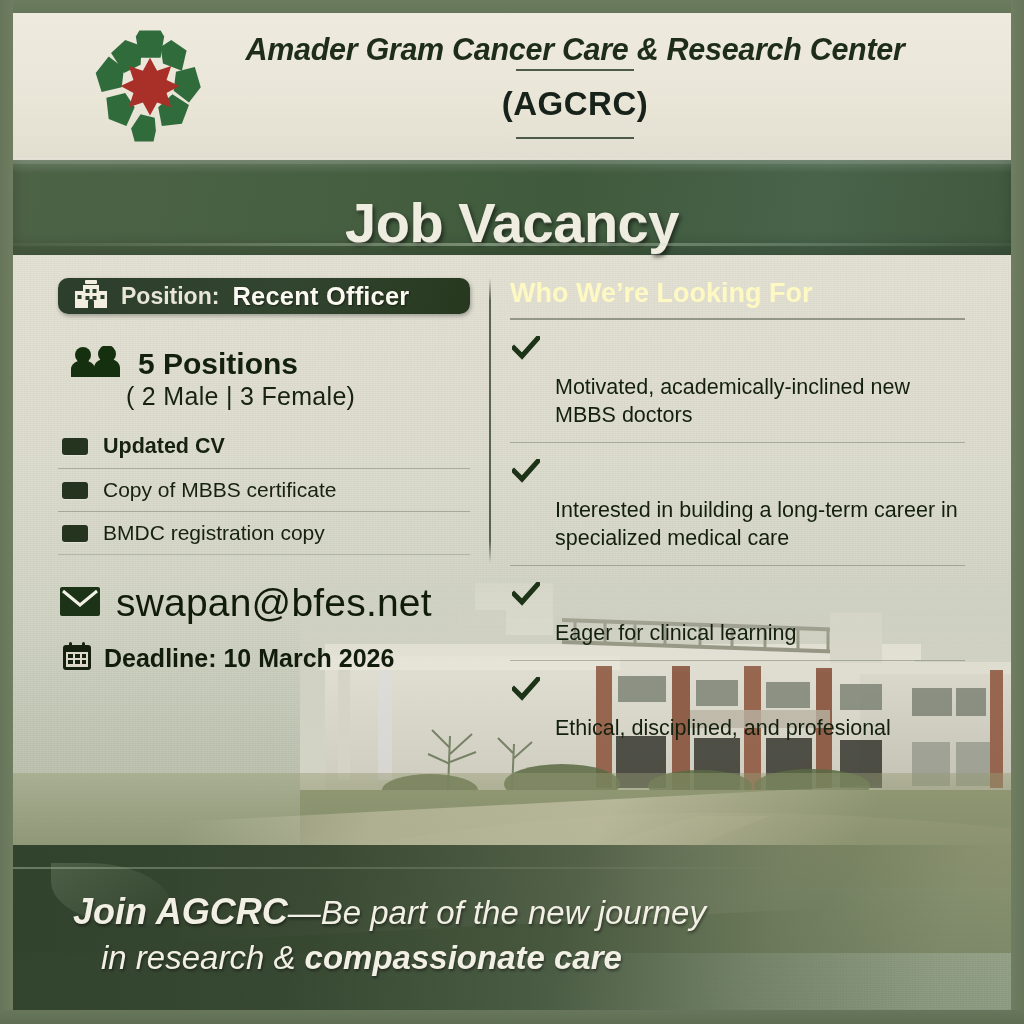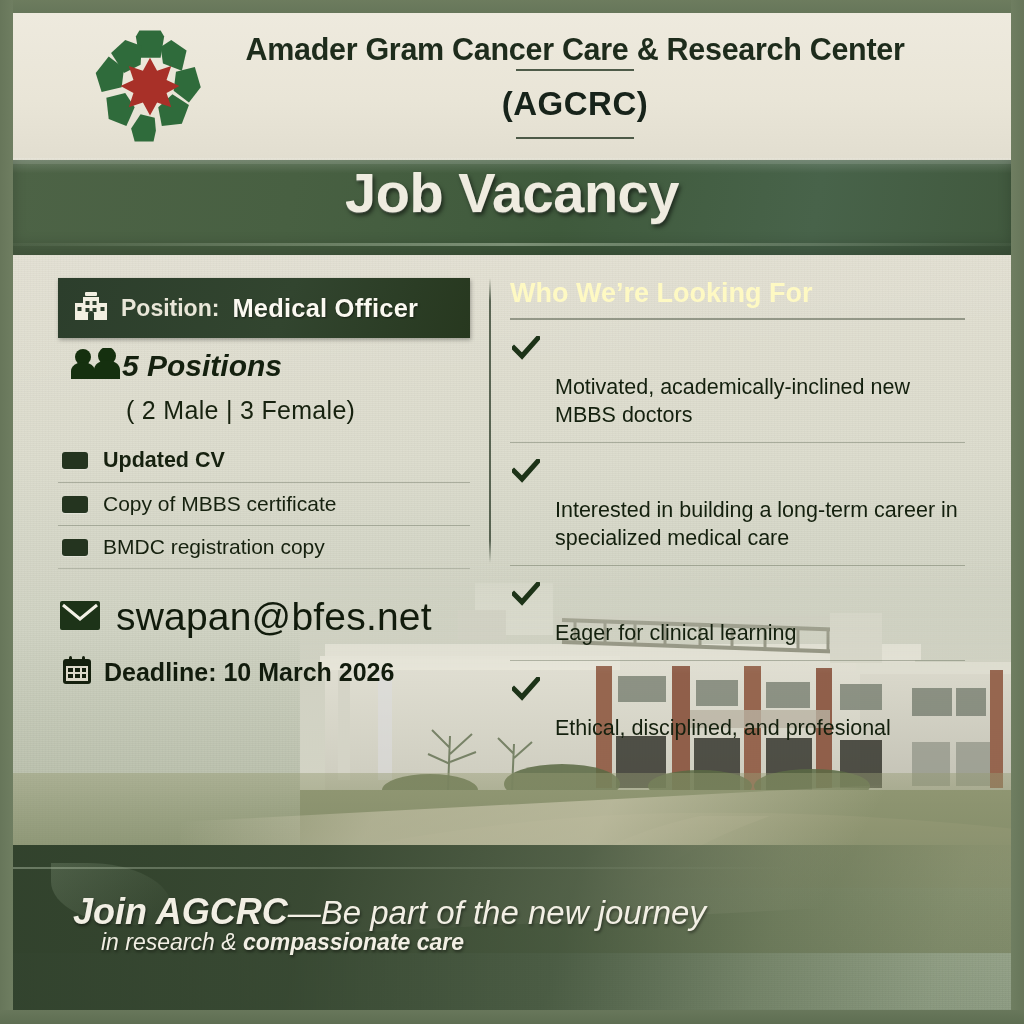--- a/index.html
+++ b/index.html
@@ -60,33 +60,33 @@
   .header {
     position:absolute; left:13px; top:13px; width:998px; height:145px;
     background:linear-gradient(180deg,#eeeade 0%, #e9e5d7 60%, #e2ded0 100%);
     display:flex; align-items:center;
   }
   .header-inner { display:flex; align-items:center; width:100%; padding-left:78px; }
   .logo { width:118px; height:118px; position:relative; flex:0 0 auto; }
   .org-block { flex:1; text-align:center; padding-right:70px; }
   .org-name {
     font-size:30.5px; font-weight:bold; color:#1e2c1c; letter-spacing:-0.3px;
-    font-family:"Liberation Sans", sans-serif; white-space:nowrap;
+    font-family:"Liberation Sans", sans-serif; white-space:nowrap;font-style:italic;
   }
   .org-abbr-row { display:flex; align-items:center; justify-content:center; gap:14px; margin-top:2px;flex-direction:column; }
   .hline { height:2px; background:#33422f; width:118px; opacity:.85; }
   .org-abbr { font-size:33px; font-weight:bold; color:#17231a; letter-spacing:0.5px; }
 
   
   .banner {
     position:absolute; left:13px; top:160px; width:998px; height:95px;
     background:
       linear-gradient(180deg, rgba(255,255,255,0.16) 0%, rgba(255,255,255,0) 14%),
       linear-gradient(100deg,#4d6346 0%, #486042 28%, #3f5a3c 55%, #48634a 80%, #41593e 100%);
-    display:flex; align-items:flex-start; justify-content:center;
+    display:flex; align-items:flex-end; justify-content:center;
     box-shadow: inset 0 4px 0 rgba(255,255,255,.10), inset 0 -10px 14px rgba(0,0,0,.18);
   }
   .banner::after {
     content:""; position:absolute; left:0; bottom:9px; width:100%; height:3px;
     background:linear-gradient(90deg, rgba(200,215,190,.05), rgba(205,220,195,.45), rgba(200,215,190,.05));
   }
   .banner-title {
     font-size:56px; font-weight:bold; color:#efece0; letter-spacing:-0.5px;
     text-shadow: 2px 3px 4px rgba(0,0,0,.55), 0 1px 0 rgba(255,255,255,.3);
   }
@@ -94,32 +94,33 @@
   
   .col-left  { position:absolute; left:58px;  top:278px; width:412px; }
   .col-right { position:absolute; left:510px; top:278px; width:455px; }
   .vdivider {
     position:absolute; left:489px; top:278px; width:2px; height:285px;
     background:linear-gradient(180deg, rgba(45,60,42,.0), rgba(45,60,42,.75) 8%, rgba(45,60,42,.75) 92%, rgba(45,60,42,0));
   }
 
   
   .pos-bar {
-    height:60px; background:linear-gradient(110deg,#2c3e2c 0%, #32452f 55%, #27381f 100%);
+    height:36px; background:linear-gradient(110deg,#2c3e2c 0%, #32452f 55%, #27381f 100%);
     display:flex; align-items:center; padding:0 16px; gap:13px;
     box-shadow:1px 2px 4px rgba(0,0,0,.3);
+    border-radius:10px;
   }
   .pos-label { font-size:23px; color:#e9e6d8; font-weight:600; }
   .pos-value { font-size:25.5px; color:#fbf9f1; font-weight:bold; letter-spacing:.2px;
                text-shadow:1px 1px 2px rgba(0,0,0,.5); }
 
   
-  .count-row { display:flex; align-items:center; margin-top:10px; padding-left:12px;font-style:italic; }
+  .count-row { display:flex; align-items:center; gap:16px; margin-top:32px; padding-left:12px; }
   .count-text { font-size:30px; font-weight:bold; color:#14200f; }
-  .count-sub  { font-size:25px; color:#17220f; margin-top:12px; padding-left:68px; letter-spacing:.3px; }
+  .count-sub  { font-size:25px; color:#17220f; margin-top:0; padding-left:68px; letter-spacing:.3px; }
 
   
   .sec-head { display:flex; align-items:center; gap:12px; margin-top:34px; }
   .sec-head .dash { width:22px; height:2px; background:#2a3526; }
   .sec-head .title { font-size:26px; font-weight:bold; color:#131f0f; white-space:nowrap; }
   .sec-head .rule { flex:1; height:2px; background:linear-gradient(90deg,#2a3526,rgba(42,53,38,.25)); }
 
   .apply-list { margin-top:14px; }
   .apply-item { display:flex; align-items:center; gap:15px; padding:9px 0 9px 4px;
                 border-bottom:1px solid rgba(60,70,50,.30); }
@@ -155,21 +156,21 @@
   }
   .swoosh {
     position:absolute; left:38px; top:18px; width:120px; height:62px;
     border-radius:0 70% 0 70%;
     background:linear-gradient(140deg, rgba(170,190,160,.22), rgba(170,190,160,0));
   }
   .foot-line1 { position:absolute; left:60px; top:46px; font-size:33px; color:#f2efe4;
                 text-shadow:1px 2px 3px rgba(0,0,0,.45); white-space:nowrap; }
   .foot-line1 .strong { font-weight:bold; font-style:italic; font-size:36px; }
   .foot-line1 .reg { font-style:italic; font-weight:400;text-align:right; }
-  .foot-line2 { position:absolute; left:88px; top:84px; font-size:23px; color:#f2efe4;
+  .foot-line2 { position:absolute; left:88px; top:94px; font-size:33px; color:#f2efe4;
                 font-style:italic; text-shadow:1px 2px 3px rgba(0,0,0,.45); white-space:nowrap; }
   .foot-line2 .strong { font-weight:bold; }
 </style>
 </head>
 <body>
 
 <div class="poster">
 
   <div class="paper">
     <div class="grain"></div>
@@ -318,21 +319,21 @@
               <rect x="26.5" y="16" width="4" height="4"></rect>
             <rect x="11.5" y="10" width="4" height="4"></rect>
               <rect x="18.5" y="10" width="4" height="4"></rect>
             <rect x="11.5" y="17" width="4" height="4"></rect>
               <rect x="18.5" y="17" width="4" height="4"></rect>
             <path d="M14 29 v-6 a3 3 0 0 1 6 0 v6 z"></path>
           </g>
         </svg>
       </span>
       <span class="pos-label">Position:</span>
-      <span class="pos-value">Medical Officer</span>
+      <span class="pos-value">Recent Officer</span>
     </div>
 
     <div class="count-row">
       <span>
         <svg width="52" height="32" viewBox="0 0 52 32" xmlns="http://www.w3.org/2000/svg" fill="#15300f">
           <circle cx="13" cy="9" r="8"></circle>
           <path d="M1 31 v-8 a12 9 0 0 1 24 0 v8 z"></path>
           <circle cx="37" cy="8" r="9"></circle>
           <path d="M24 31 v-9 a13 10 0 0 1 26 0 v9 z"></path>
         </svg>

